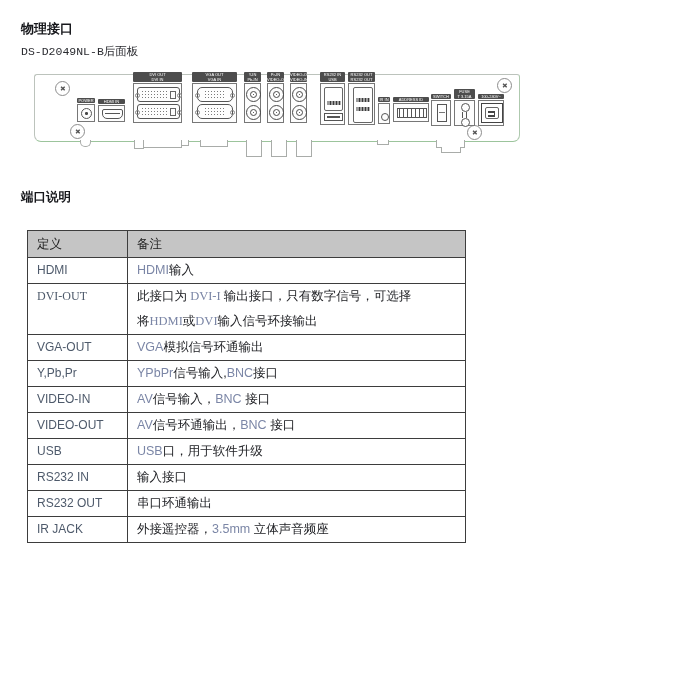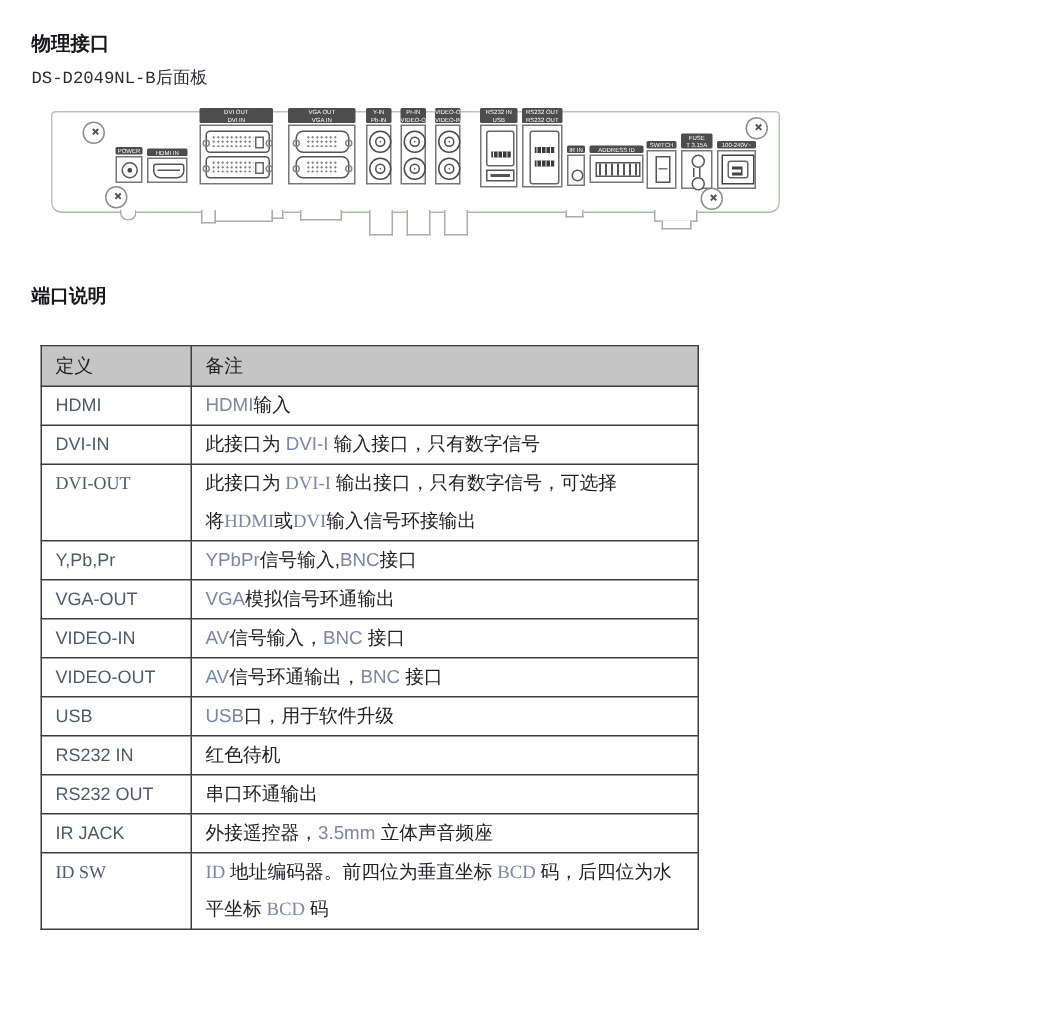--- a/index.html
+++ b/index.html
@@ -303,62 +303,53 @@
   <table class="ports">
     <tbody>
         <tr>
       <th class="c1">定义</th>
       <th class="c2">备注</th>
     </tr>
     <tr class="r">
       <td class="def c1">HDMI</td>
       <td class="remark c2 tint-latin"><span class="lt">HDMI</span>输入</td>
     </tr>
-    <tr class="r">
-      <td class="def c1">DVI-IN</td>
-      <td class="remark c2 tint-latin">此接口为 <span class="lt">DVI-I</span> 输入接口，只有数字信号</td>
-    </tr>
     <tr class="r-tall">
       <td class="def c1">DVI-OUT</td>
       <td class="remark c2 tint-latin">此接口为 <span class="lt">DVI-I</span> 输出接口，只有数字信号，可选择
 将<span class="lt">HDMI</span>或<span class="lt">DVI</span>输入信号环接输出</td>
     </tr>
     <tr class="r">
+      <td class="def c1">VGA-OUT</td>
+      <td class="remark c2 tint-latin"><span class="lt">VGA</span>模拟信号环通输出</td>
+    </tr>
+    <tr class="r">
       <td class="def c1">Y,Pb,Pr</td>
       <td class="remark c2 tint-latin"><span class="lt">YPbPr</span>信号输入,<span class="lt">BNC</span>接口</td>
     </tr>
     <tr class="r">
-      <td class="def c1">VGA-OUT</td>
-      <td class="remark c2 tint-latin"><span class="lt">VGA</span>模拟信号环通输出</td>
-    </tr>
-    <tr class="r">
       <td class="def c1">VIDEO-IN</td>
       <td class="remark c2 tint-latin"><span class="lt">AV</span>信号输入，<span class="lt">BNC</span> 接口</td>
     </tr>
     <tr class="r">
       <td class="def c1">VIDEO-OUT</td>
       <td class="remark c2 tint-latin"><span class="lt">AV</span>信号环通输出，<span class="lt">BNC</span> 接口</td>
     </tr>
     <tr class="r">
       <td class="def c1">USB</td>
       <td class="remark c2 tint-latin"><span class="lt">USB</span>口，用于软件升级</td>
     </tr>
     <tr class="r">
       <td class="def c1">RS232 IN</td>
-      <td class="remark c2 tint-latin">红色待机</td>
+      <td class="remark c2 tint-latin">输入接口</td>
     </tr>
     <tr class="r">
       <td class="def c1">RS232 OUT</td>
       <td class="remark c2 tint-latin">串口环通输出</td>
     </tr>
     <tr class="r">
       <td class="def c1">IR JACK</td>
       <td class="remark c2 tint-latin">外接遥控器，<span class="lt">3.5mm</span> 立体声音频座</td>
     </tr>
-    <tr class="r-tall">
-      <td class="def c1">ID SW</td>
-      <td class="remark c2 tint-latin"><span class="lt">ID</span> 地址编码器。前四位为垂直坐标 <span class="lt">BCD</span> 码，后四位为水
-平坐标 <span class="lt">BCD</span> 码</td>
-    </tr>
   </tbody>
     </table>
 
 </div>
 
 </body></html>

